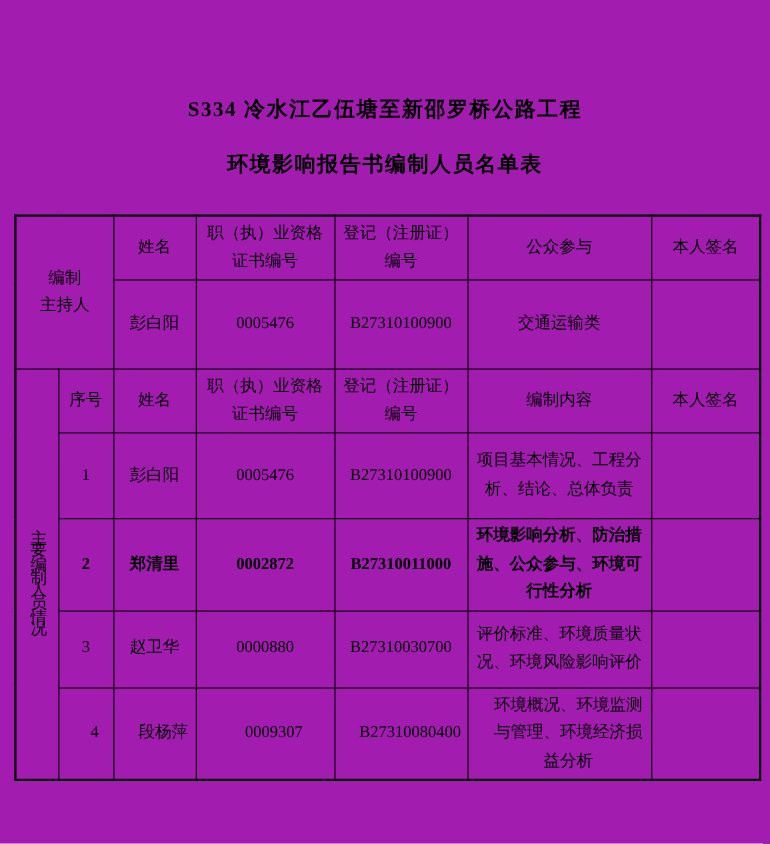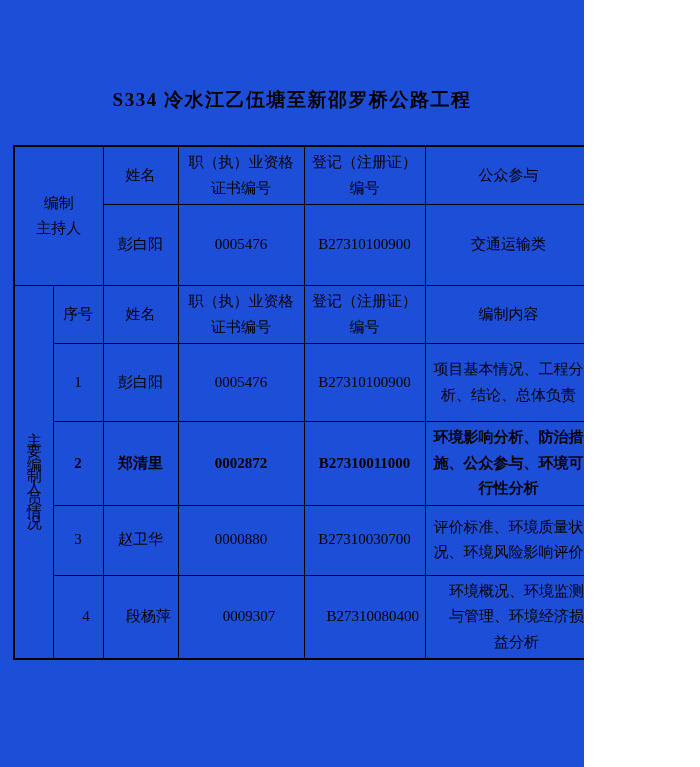--- a/index.html
+++ b/index.html
@@ -2,21 +2,21 @@
 <html><head>
 <meta charset="utf-8">
 <style>
   * { margin: 0; padding: 0; box-sizing: border-box; }
   html, body {
     width: 700px; height: 767px;
     background: #ffffff;
     color: #000000;
     font-family: "Liberation Serif", "DejaVu Serif", serif;
   }
-  .page { width: 584px; height: 767px; background: #1d4ed8; overflow: hidden; }
+  .page { width: 700px; height: 767px; background: #a21caf; overflow: hidden; }
 
   .title-block { padding-top: 90px; text-align: center; }
   .title-line {
     font-size: 19px; font-weight: bold; letter-spacing: 1.5px;
     line-height: 1;
   }
   .title-line + .title-line { margin-top: 31px; }
 
   table.roster {
     border-collapse: collapse;
@@ -55,20 +55,21 @@
   tr.r-row3 td { height: 70px; }
   tr.r-row4 td { height: 75px; padding-left: 22px; }
 </style>
 </head>
 <body>
 
 <div class="page">
 
   <div class="title-block">
     <div class="title-line">S334 冷水江乙伍塘至新邵罗桥公路工程</div>
+    <div class="title-line">环境影响报告书编制人员名单表</div>
   </div>
 
   <table class="roster">
     <colgroup>
       <col style="width:39px">
         <col style="width:50px">
         <col style="width:75px">
       <col style="width:126px">
         <col style="width:121px">
         <col style="width:167px">

